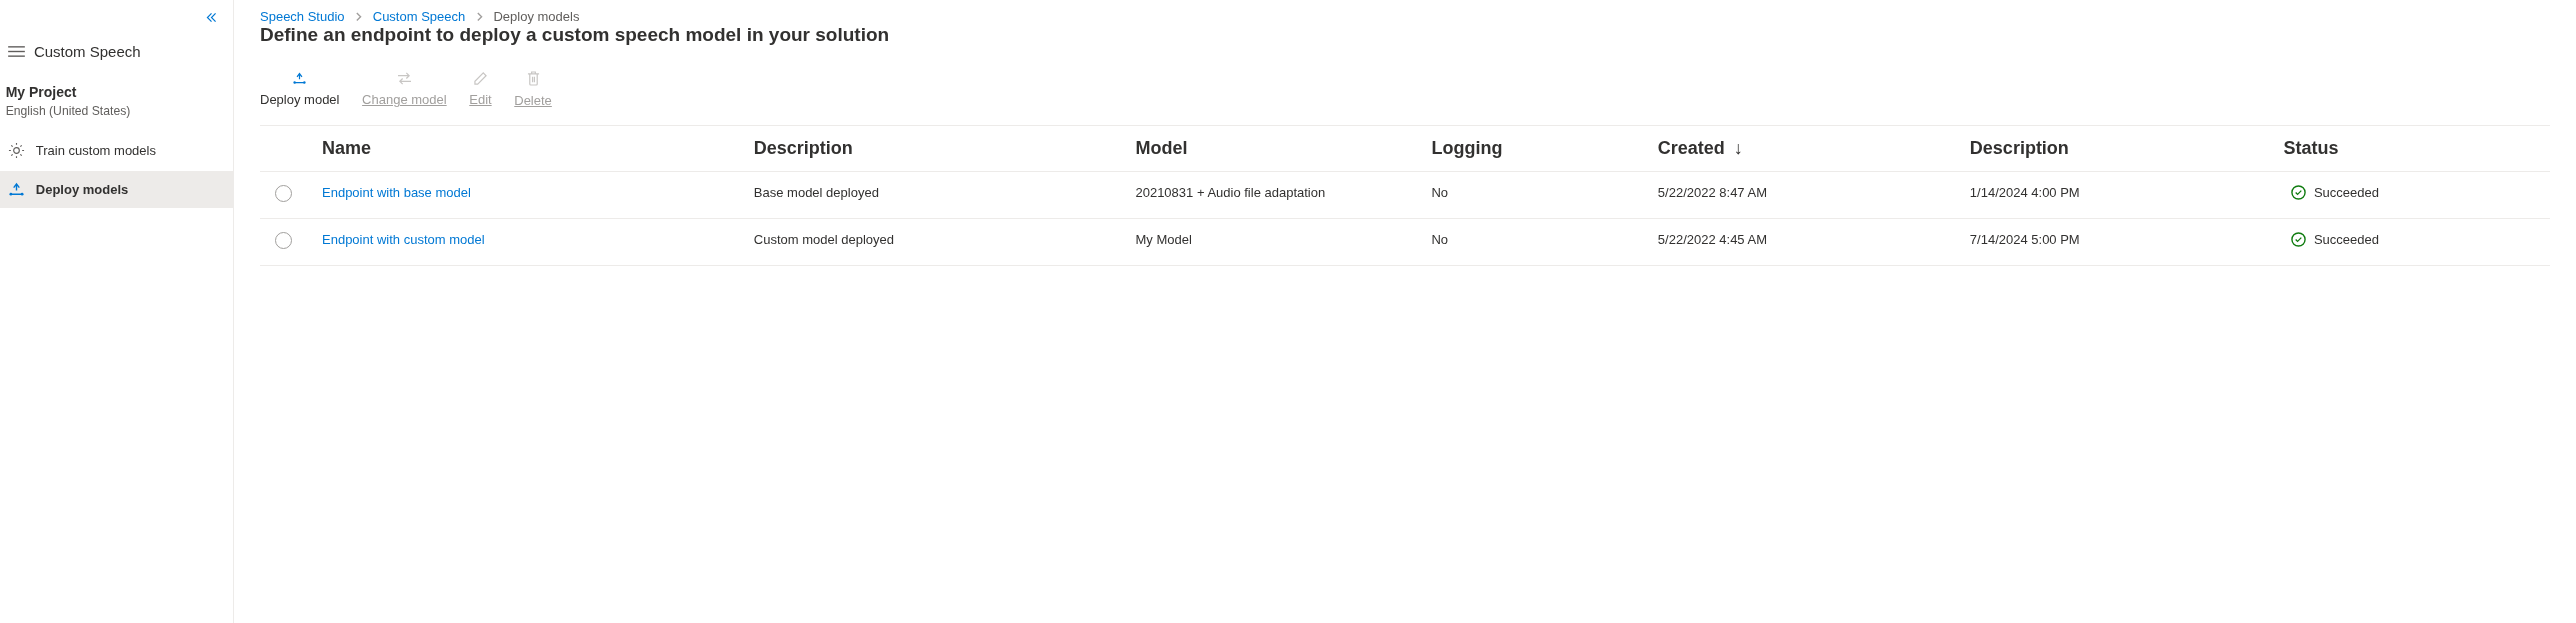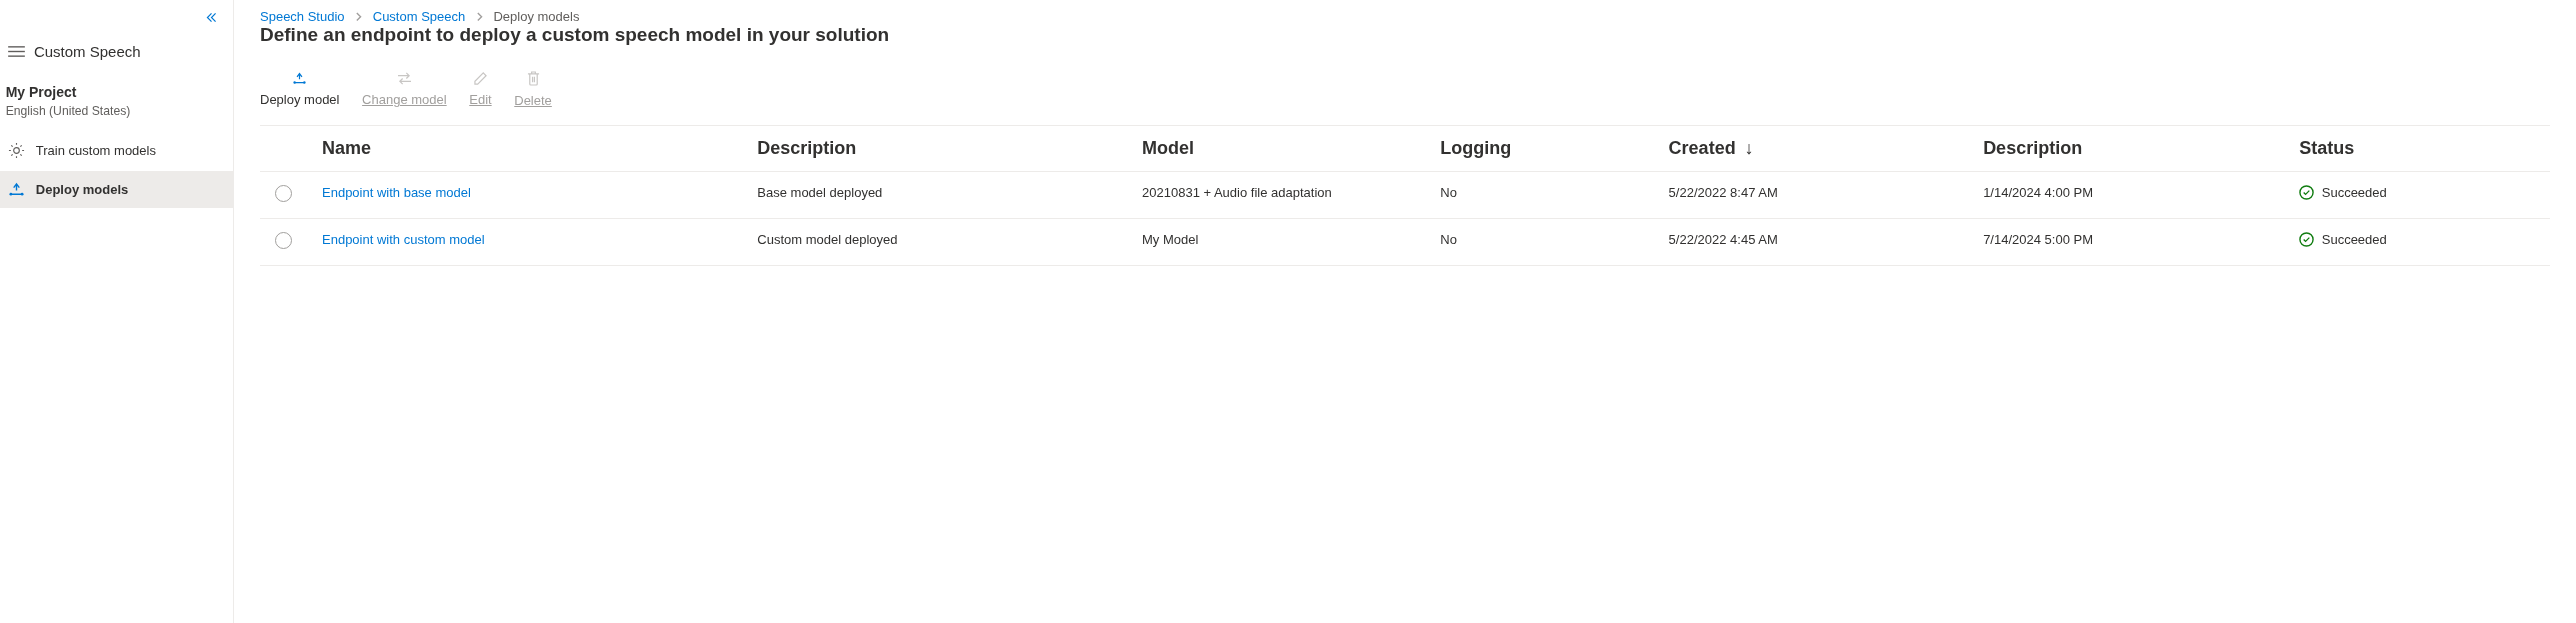--- a/index.html
+++ b/index.html
@@ -161,20 +161,21 @@
       color: #0078d4;
       cursor: pointer;
     }
     .sort-arrow {
       margin-left: 3.8px;
     }
     .status-cell {
       display: flex;
       align-items: center;
       gap: 7.5px;
+      margin-left: 8px;
     }
     .success-icon {
       color: #107c10;
     }
     svg {
       display: block;
     }
   </style>
 </head>
 <body>

